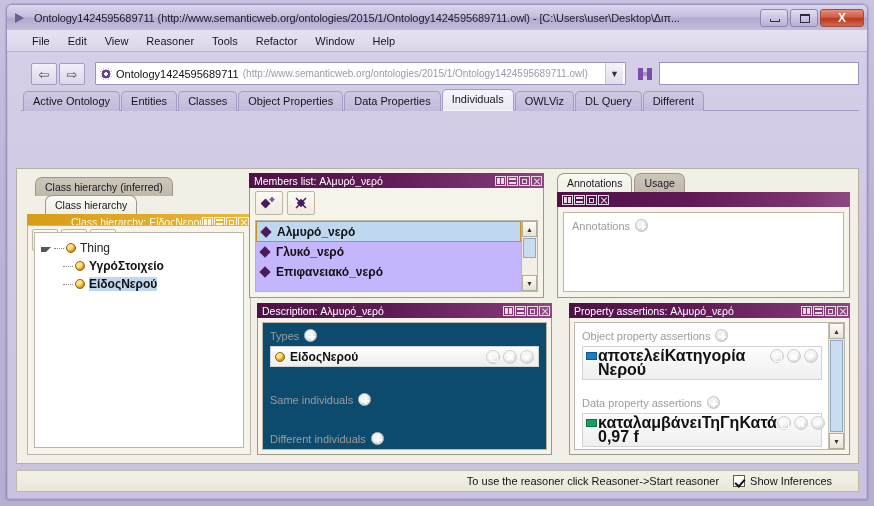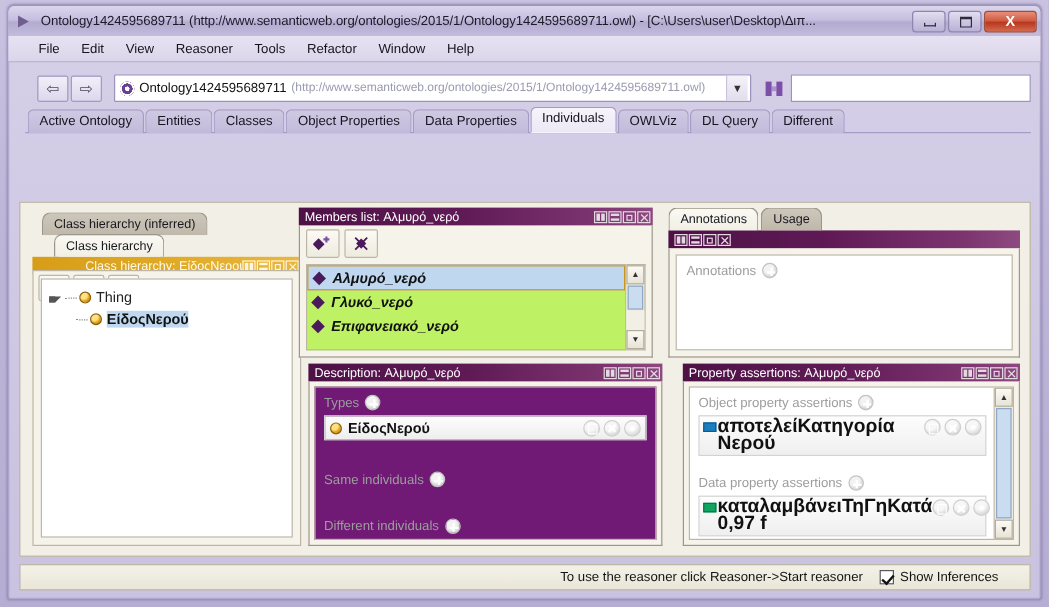--- a/index.html
+++ b/index.html
@@ -307,22 +307,22 @@
   .diamond {
     width: 9px; height: 9px; background: #4b1a5c;
     transform: rotate(45deg);
     display:inline-block;
   }
   .mlist-wrap {
     position:absolute; left:5px; right:5px; top:32px; bottom:5px;
     display: flex;
   }
   .mlist {
-    flex: 1 1 auto; background: #bef264;
-    border: 1px solid #bdb6a6; overflow: hidden; font-style: italic;
+    flex: 1 1 auto; background: #c4b5fd;
+    border: 1px solid #bdb6a6; overflow: hidden;
   }
   .mrow { display:flex; align-items:center; height: 20px; padding-left: 5px; font-size: 12px; font-weight: bold; color: #111; }
   .mrow.sel { background: #bfd8ef; border: 1px solid #c9931f; height: 21px;}
   .mrow .diamond { width: 8px; height: 8px; margin-right: 7px; flex:0 0 8px;}
   .vscroll {
     flex: 0 0 16px; background: #efece2;
     border: 1px solid #bdb6a6; border-left: none;
     display:flex; flex-direction: column;
   }
   .sbtn {
@@ -353,21 +353,21 @@
   }
   .plusbtn::before, .plusbtn::after {
     content:""; position:absolute; background:#fff;
   }
   .plusbtn::before { left:3px; top:5.5px; width:7px; height:2px; }
   .plusbtn::after  { left:5.5px; top:3px; width:2px; height:7px; }
 
   
   #desc-panel { left: 240px; top: 134px; width: 295px; bottom: 8px; }
   #desc-panel .pbody { position:absolute; left:0; right:0; top:15px; bottom:0; }
-  .desc-area { position:absolute; left:4px; right:4px; top:4px; bottom:4px; background:#701a75; border:1px solid #bdb6a6; padding: 6px 7px; }
+  .desc-area { position:absolute; left:4px; right:4px; top:4px; bottom:4px; background:#0c4a6e; border:1px solid #bdb6a6; padding: 6px 7px; }
   .type-row {
     display:flex; align-items:center;
     background: linear-gradient(180deg,#fdfdfd 0%,#eeeeee 100%);
     border: 1px solid #d3d3d3;
     height: 21px; margin: 4px 0 0 0; padding: 0 4px;
     font-size: 12px; font-weight: bold; color:#111;
   }
   .type-row .circ-gold { margin-right: 5px; }
   .row-actions { margin-left:auto; display:flex; gap:3px; }
   .ricon {
@@ -550,20 +550,25 @@
                 </svg>
               </span>
             </div>
             <div class="tree">
               <div class="tnode lvl0">
                 <span class="tw"></span>
                 <span class="tdash"></span>
                 <span class="circ-gold"></span>
                 <span class="tlabel">Thing</span>
               </div>
+              <div class="tnode lvl1">
+                <span class="tdash"></span>
+                <span class="circ-gold"></span>
+                <span class="tlabel">ΥγρόΣτοιχείο</span>
+              </div>
               <div class="tnode lvl1 selected">
                 <span class="tdash"></span>
                 <span class="circ-gold"></span>
                 <span class="tlabel">ΕίδοςΝερού</span>
               </div>
             </div>
           </div>
         </div>
 
         <div class="panel" id="members-panel">

